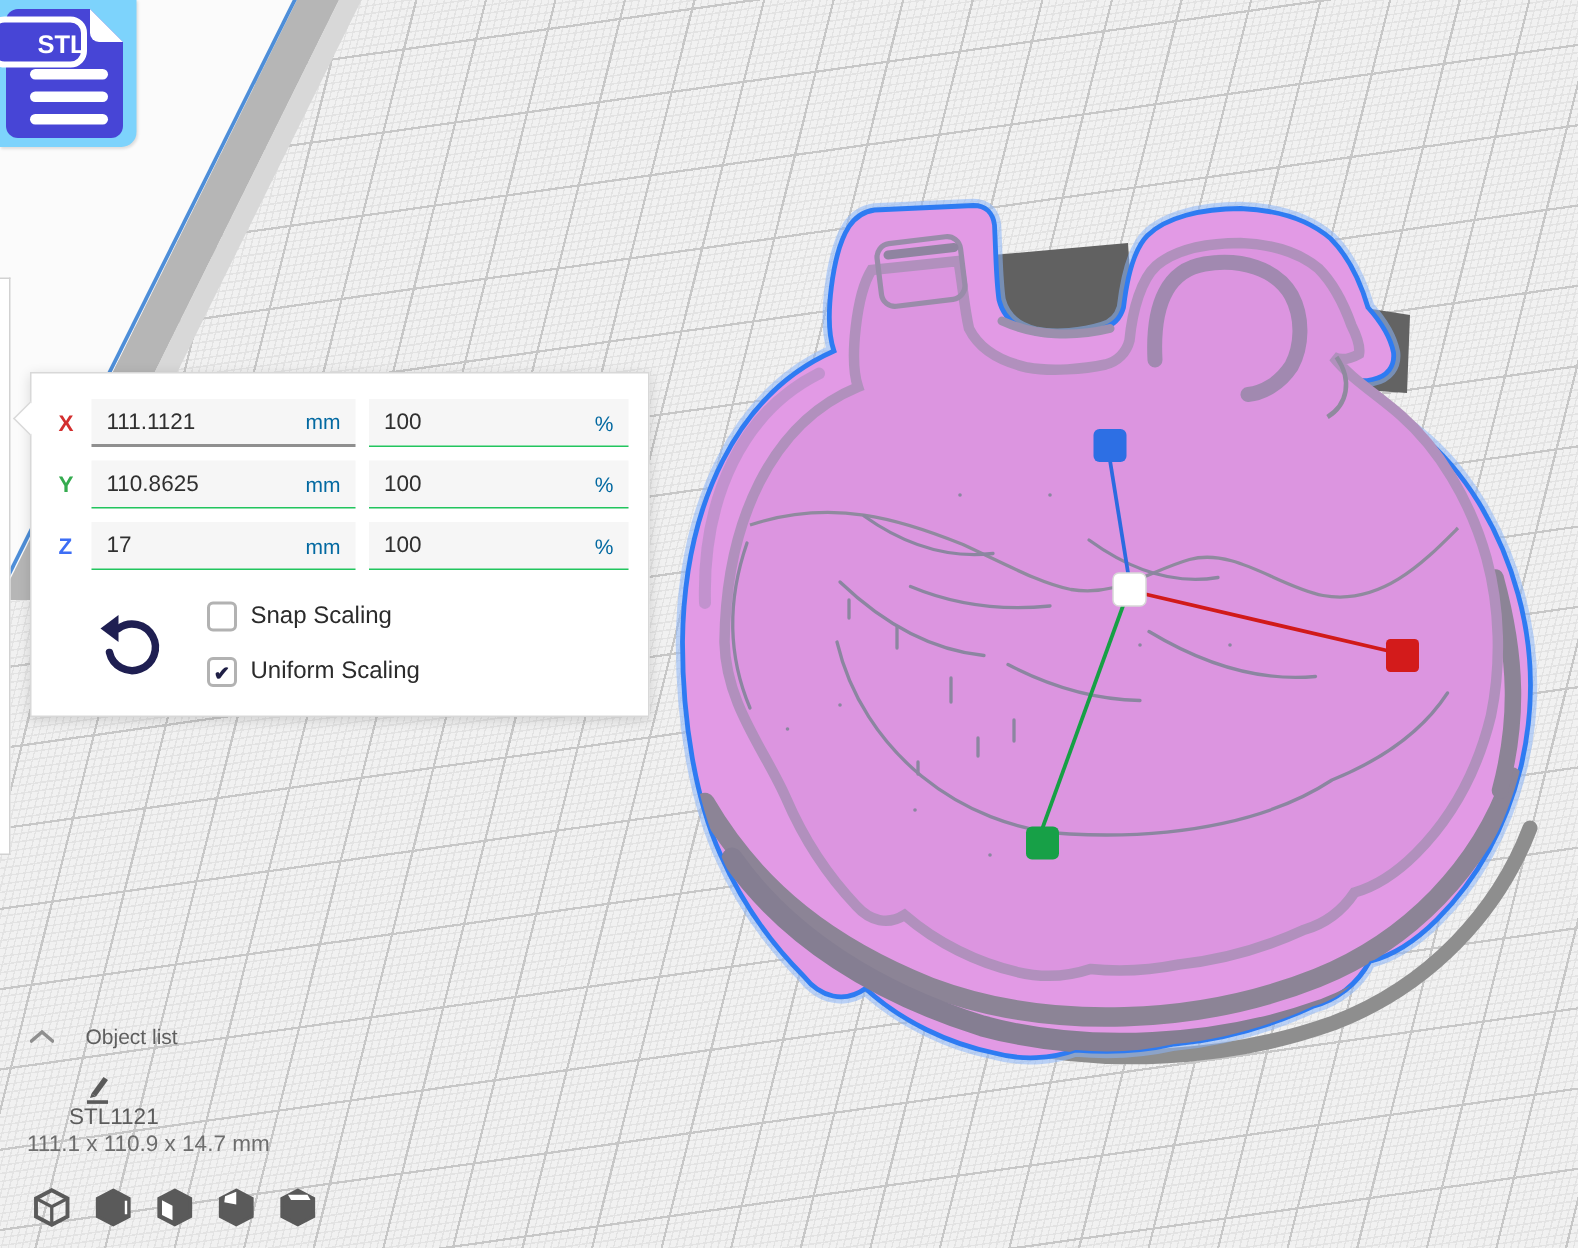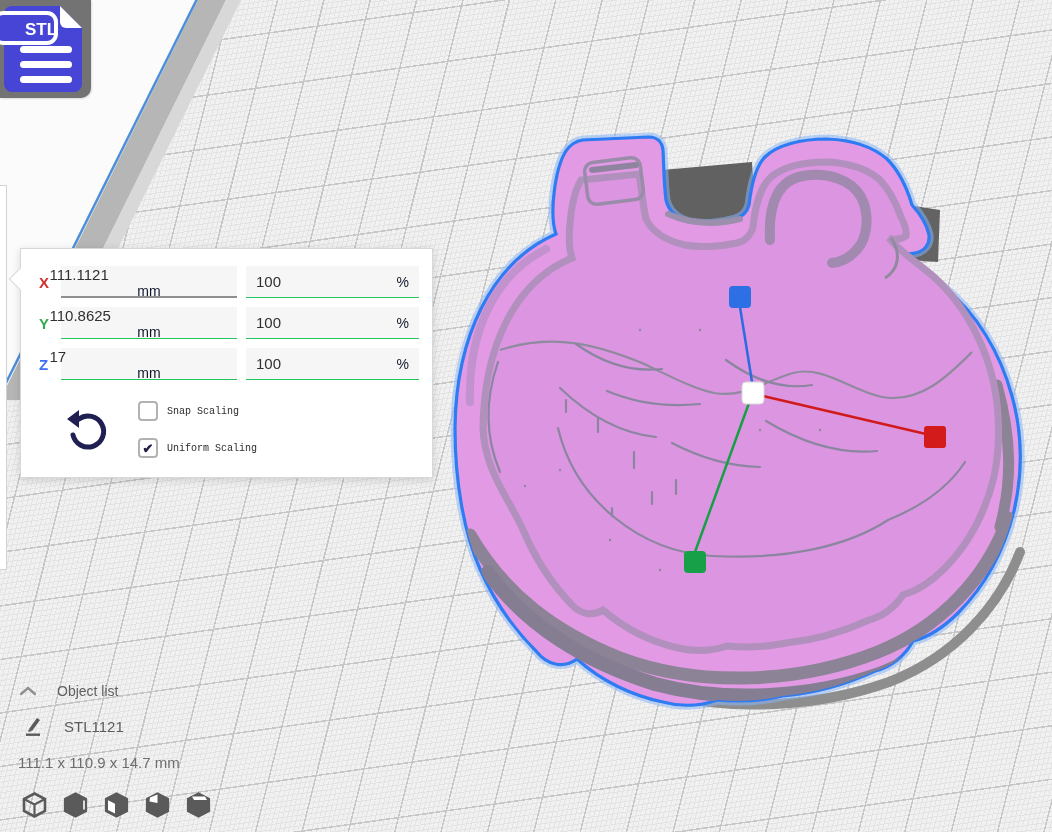--- a/index.html
+++ b/index.html
@@ -18,56 +18,56 @@
       repeating-linear-gradient(352deg, rgba(0,0,0,0) 0 4.3px, #e3e3e3 4.3px 5.3px);
   }
   svg.scene { position:absolute; inset:0; }
 
   
   .toolbar-sliver { position:absolute; left:0; top:185px; width:7px; height:385px;
     background:#fff; border:1px solid #d2d2d2; border-left:none; }
 
   
   .stl-card { position:absolute; left:0; top:0; width:91px; height:98px;
-    background:#737373; border-radius:0 0 10px 0; box-shadow:1px 1px 2px rgba(0,0,0,.12); }
+    background:#7dd3fc; border-radius:0 0 10px 0; box-shadow:1px 1px 2px rgba(0,0,0,.12); }
   .stl-card svg { position:absolute; left:0; top:0; }
 
   
   .scale-panel { position:absolute; left:20px; top:248px; width:413px; height:230px;
     background:#fff; border:1px solid #d8d8d8; box-shadow:0 2px 8px rgba(0,0,0,.14); }
   .scale-panel .notch { position:absolute; left:-9px; top:22px; width:16px; height:16px;
     background:#fff; border-left:1px solid #d8d8d8; border-bottom:1px solid #d8d8d8;
     transform:rotate(45deg); }
   .rows { position:absolute; left:18px; top:17px; width:380px; }
   .srow { display:flex; align-items:center; height:32px; margin-bottom:9px; }
   .axis { width:22px; font-size:15px; font-weight:bold; }
   .axis-x { color:#d32f2f; } .axis-y { color:#35ab4f; } .axis-z { color:#3d6ef5; }
   .fld { display:flex; align-items:center; background:#f6f6f6;
     border-bottom:1px solid #22c55e; height:32px; padding:0 10px; }
-  .fld.mm { width:176px; margin-right:9px;flex-direction:column; } .fld.pct { width:173px; }
+  .fld.mm { width:176px; margin-right:9px; } .fld.pct { width:173px; }
   .fld.focused { border-bottom:2px solid #8f8f8f; }
   .fld input { flex:1; min-width:0; border:none; background:transparent; outline:none;
     font-family:"Liberation Sans", sans-serif; font-size:15px; color:#303030; }
-  .unit { font-size:14px; color:#0f172a; }
+  .unit { font-size:14px; color:#0369a1; }
   .chk-row { position:absolute; left:117px; display:flex; align-items:center; }
   .chk-row.snap { top:152px; } .chk-row.uniform { top:189px; }
   .box { width:20px; height:20px; background:#fff; border:2px solid #b2b2b2;
     border-radius:4px; margin-right:9px; font-size:13px; line-height:17px;
     text-align:center; color:#1f1f45; font-weight:bold; }
-  .chk-label { font-size:10px; color:#2b2b2b;font-family:Liberation Mono, monospace; }
+  .chk-label { font-size:16px; color:#2b2b2b; }
   .reset-btn { position:absolute; left:44px; top:160px; width:44px; height:46px;
     border:none; background:transparent; cursor:pointer; }
 
   
   .objlist-header { position:absolute; left:20px; top:683px; display:flex;
     align-items:center; cursor:pointer;text-align:center; }
   .objlist-header .caret { margin-right:21px; }
   .objlist-header .hdr-label { font-size:14px; color:#5f5f5f; }
   .objlist-item { position:absolute; left:24px; top:716px; display:flex;
-    align-items:center; cursor:pointer; }
+    align-items:center; cursor:pointer;flex-direction:column; }
   .objlist-item .item-label { font-size:15px; color:#5c5c5c; margin-left:22px; }
   .sel-dims { position:absolute; left:18px; top:754px; font-size:15px; color:#6d6d6d; }
 
   
   .view-row { position:absolute; left:22px; top:792px; display:flex; gap:16px; }
   .view-btn { width:25px; height:26px; border:none; background:transparent;
     padding:0; cursor:pointer; }
 </style>
 </head>
 <body>

